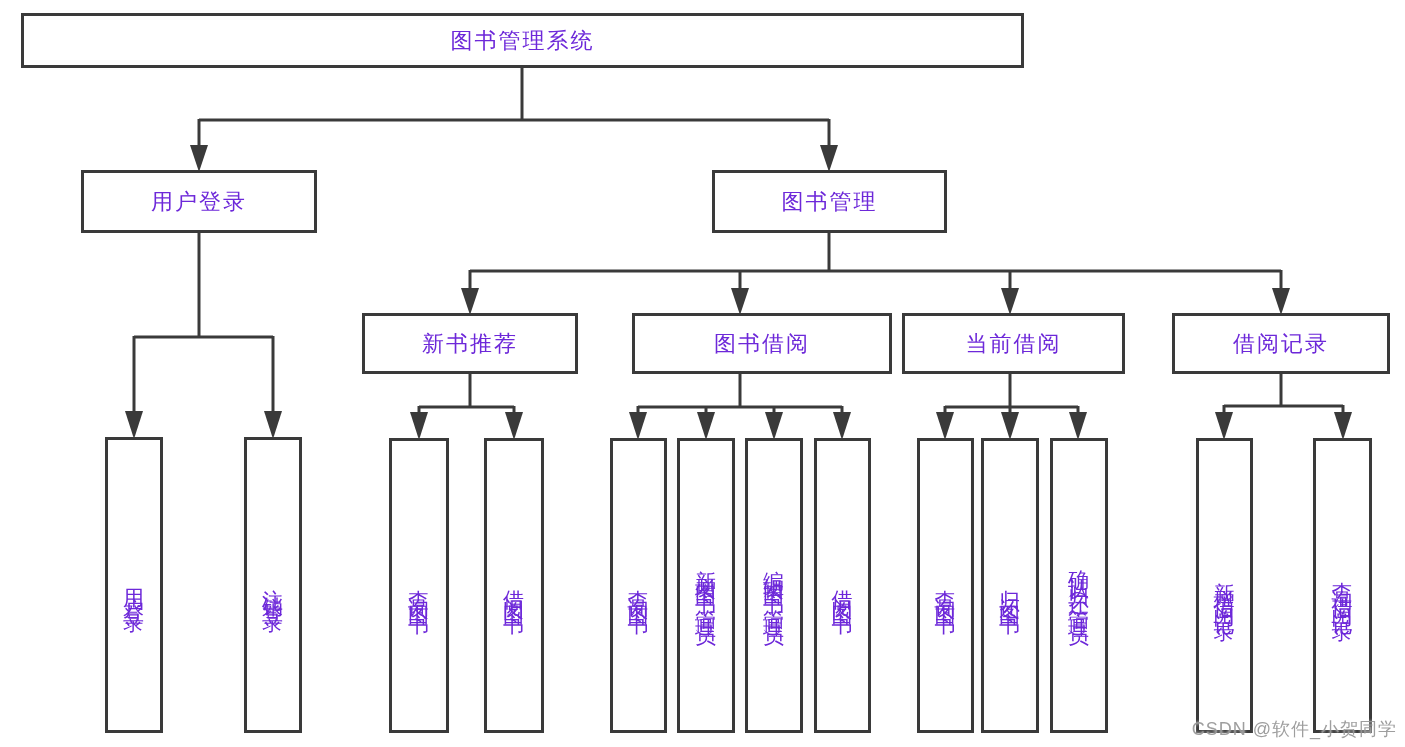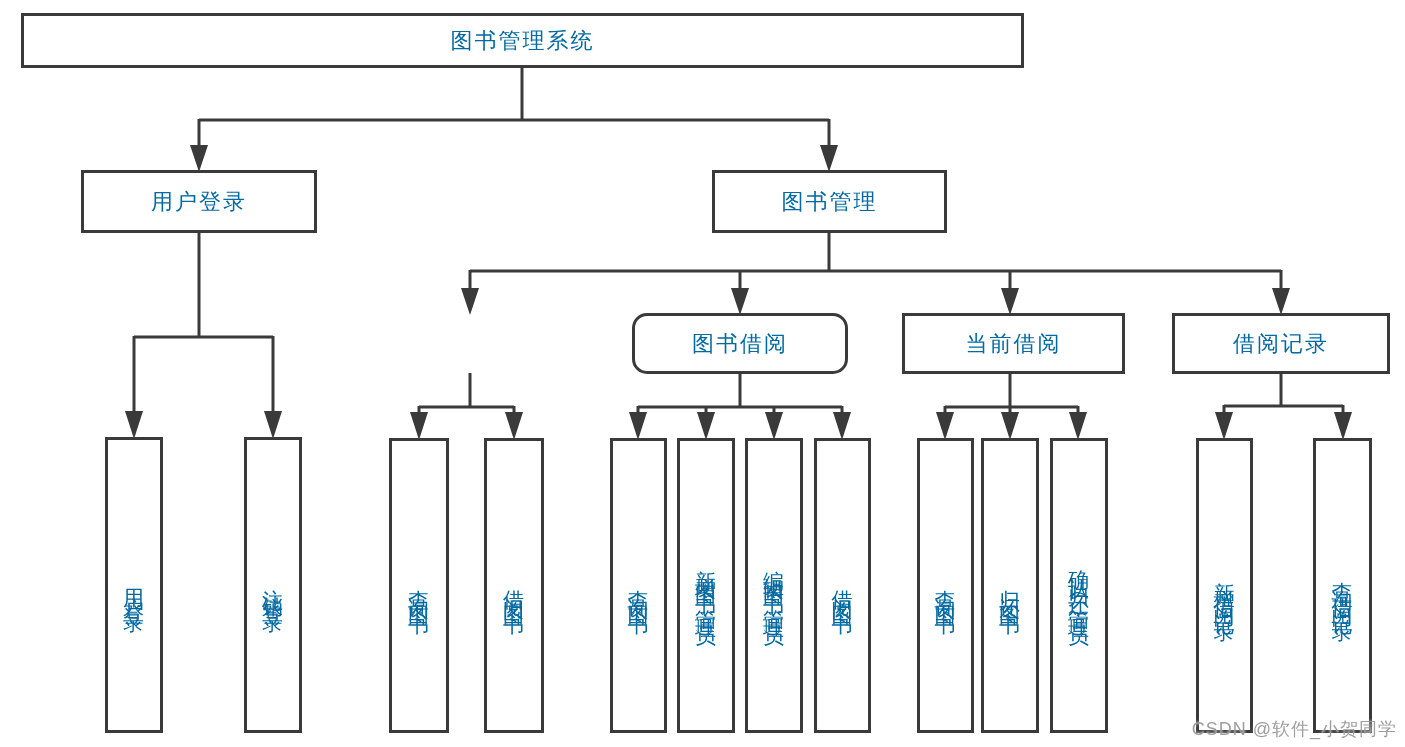--- a/index.html
+++ b/index.html
@@ -11,21 +11,21 @@
     overflow:hidden;
   }
   .node{
     position:absolute;
     box-sizing:border-box;
     border:3px solid #3a3a3a;
     background:#ffffff;
     display:flex;
     align-items:center;
     justify-content:center;
-    color:#0369a1;
+    color:#6d28d9;
     font-size:22px;
     letter-spacing:2px;
     z-index:2;
   }
   .vnode{
     writing-mode:vertical-rl;
     font-size:21px;
     letter-spacing:8px;
     line-height:1;
     padding-top:6px;
@@ -124,21 +124,24 @@
     <span>图书管理系统</span>
   </div>
 
   <div class="node" style="left:81px;top:170px;width:236px;height:63px;">
     <span>用户登录</span>
   </div>
   <div class="node" style="left:712px;top:170px;width:235px;height:63px;align-items:center;">
     <span>图书管理</span>
   </div>
 
-  <div class="node" style="left:632px;top:313px;width:216px;height:61px;border-radius:15px;">
+  <div class="node" style="left:362px;top:313px;width:216px;height:61px;">
+    <span>新书推荐</span>
+  </div>
+  <div class="node" style="left:632px;top:313px;width:260px;height:61px;">
     <span>图书借阅</span>
   </div>
   <div class="node" style="left:902px;top:313px;width:223px;height:61px;">
     <span>当前借阅</span>
   </div>
   <div class="node" style="left:1172px;top:313px;width:218px;height:61px;">
     <span>借阅记录</span>
   </div>
 
   <div class="node vnode" style="left:105px;top:437px;width:58px;height:296px;">

